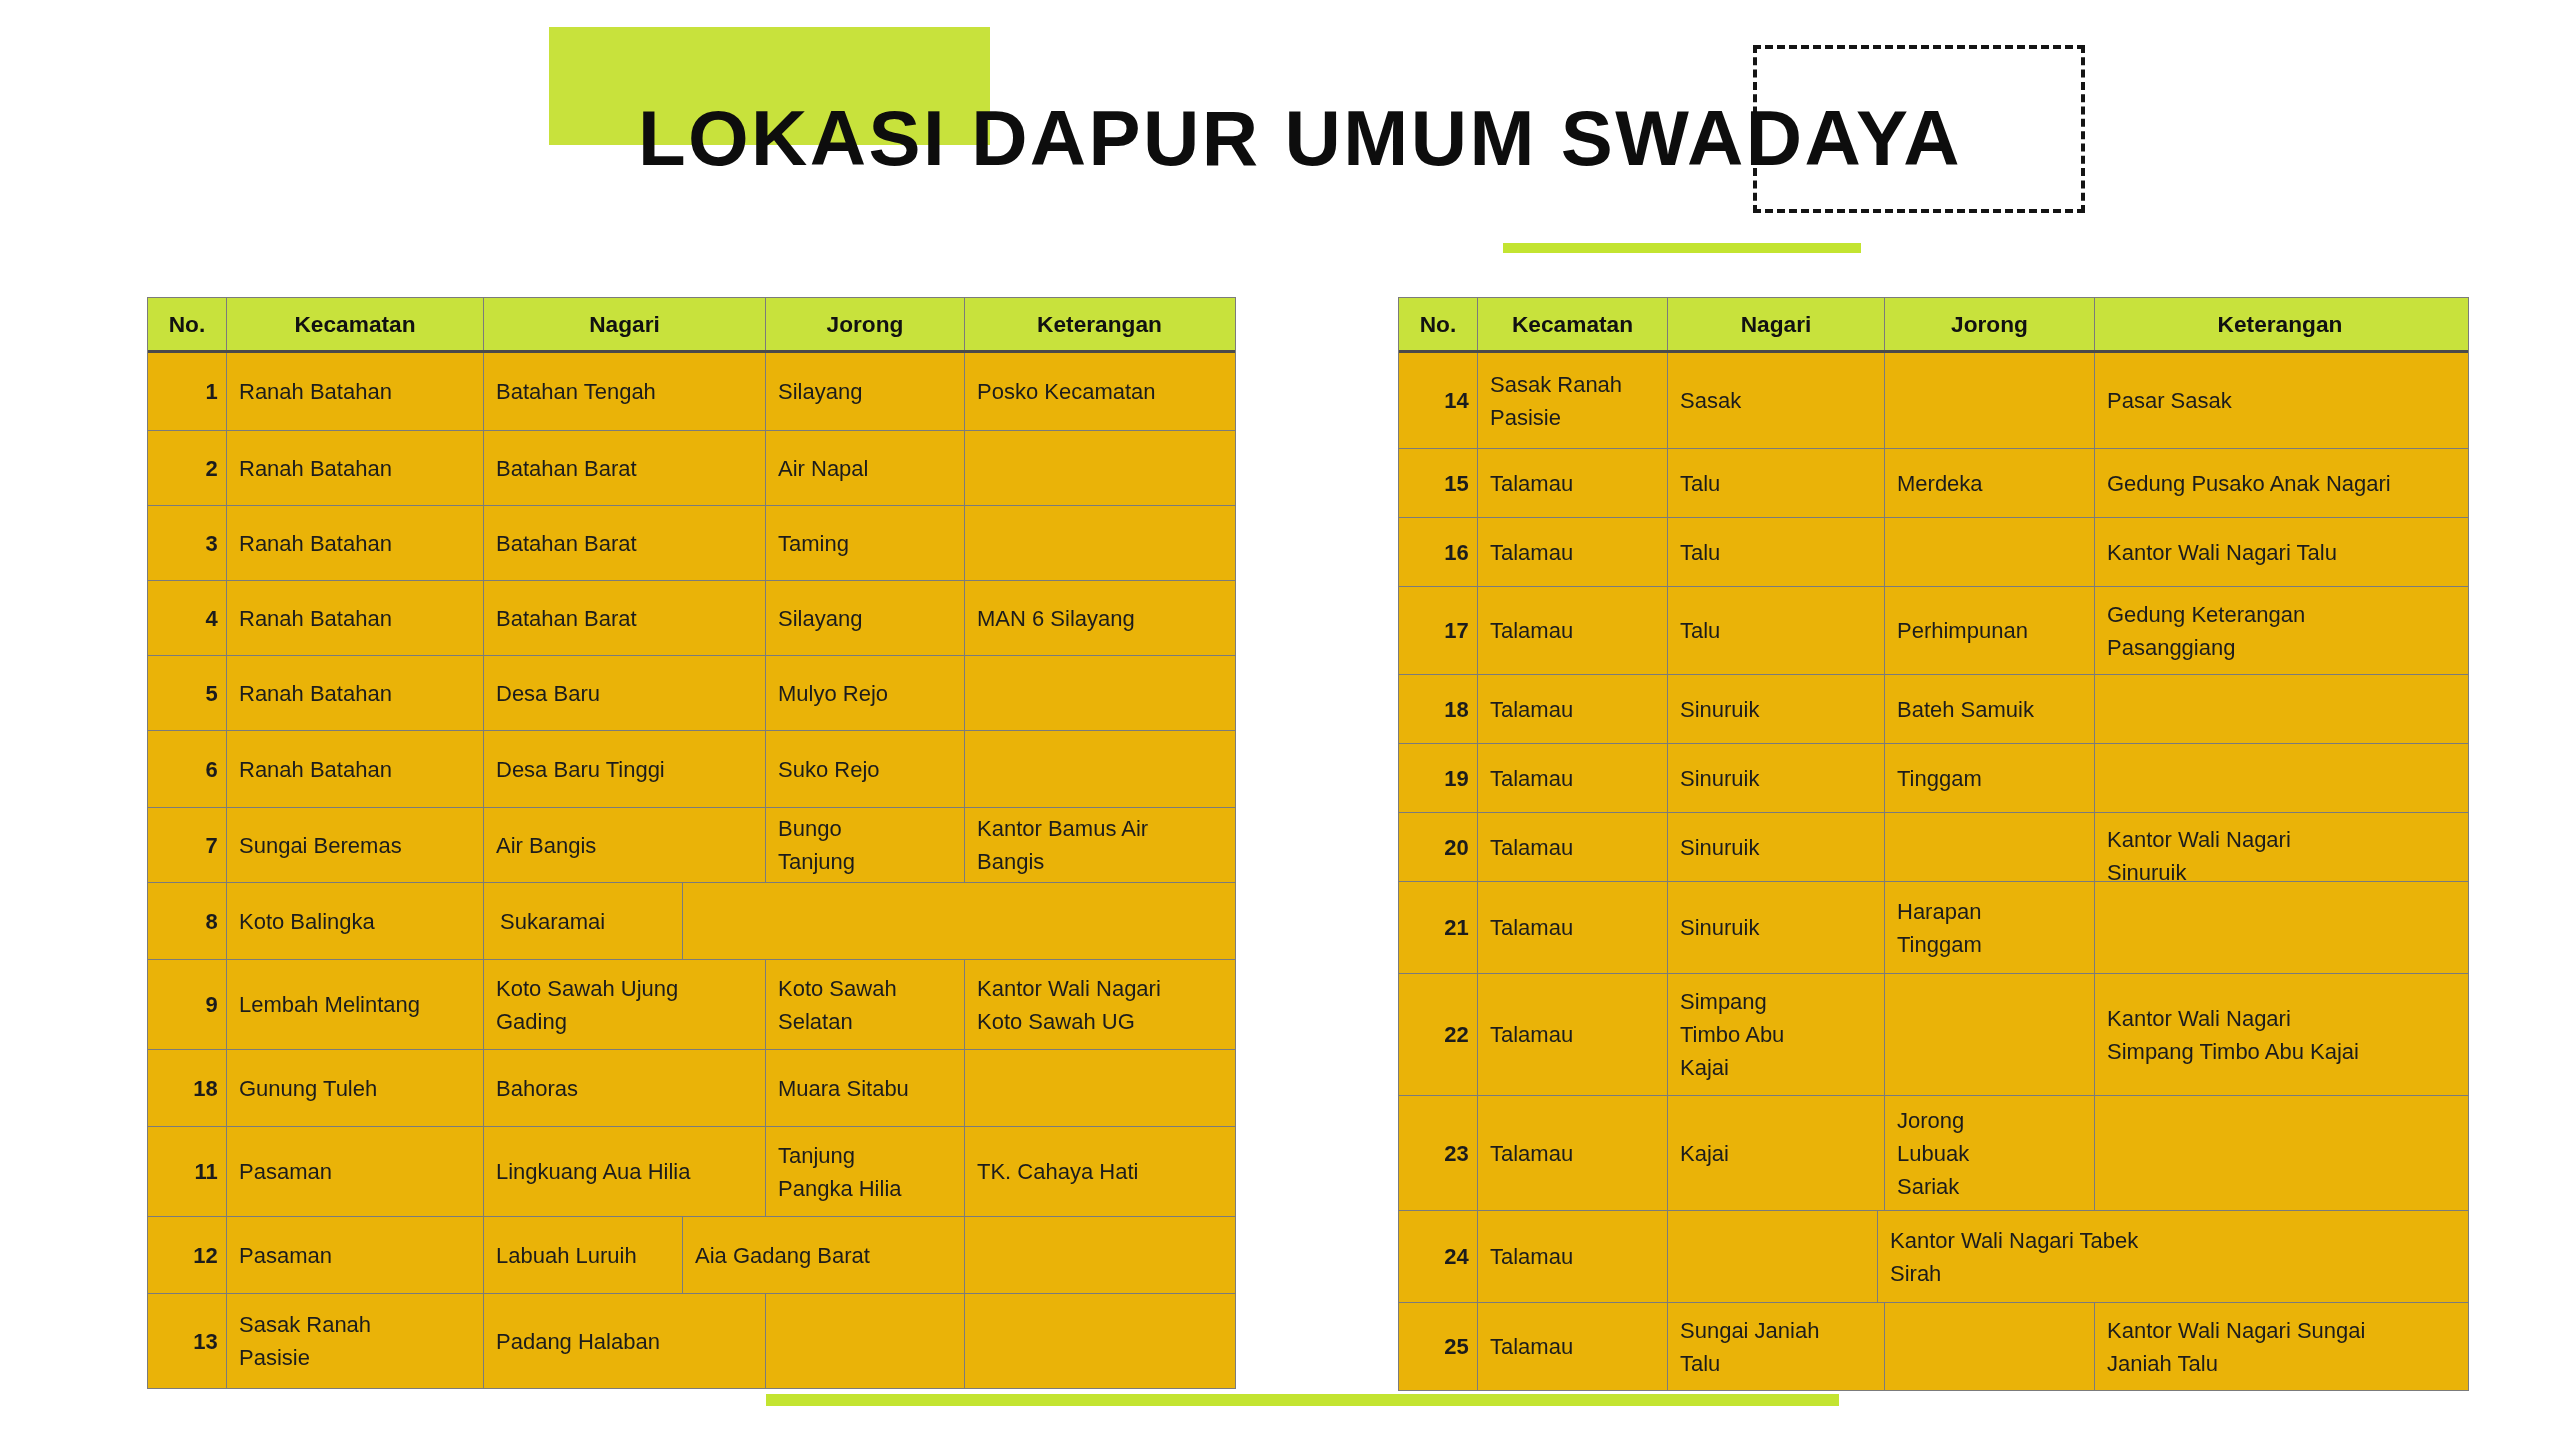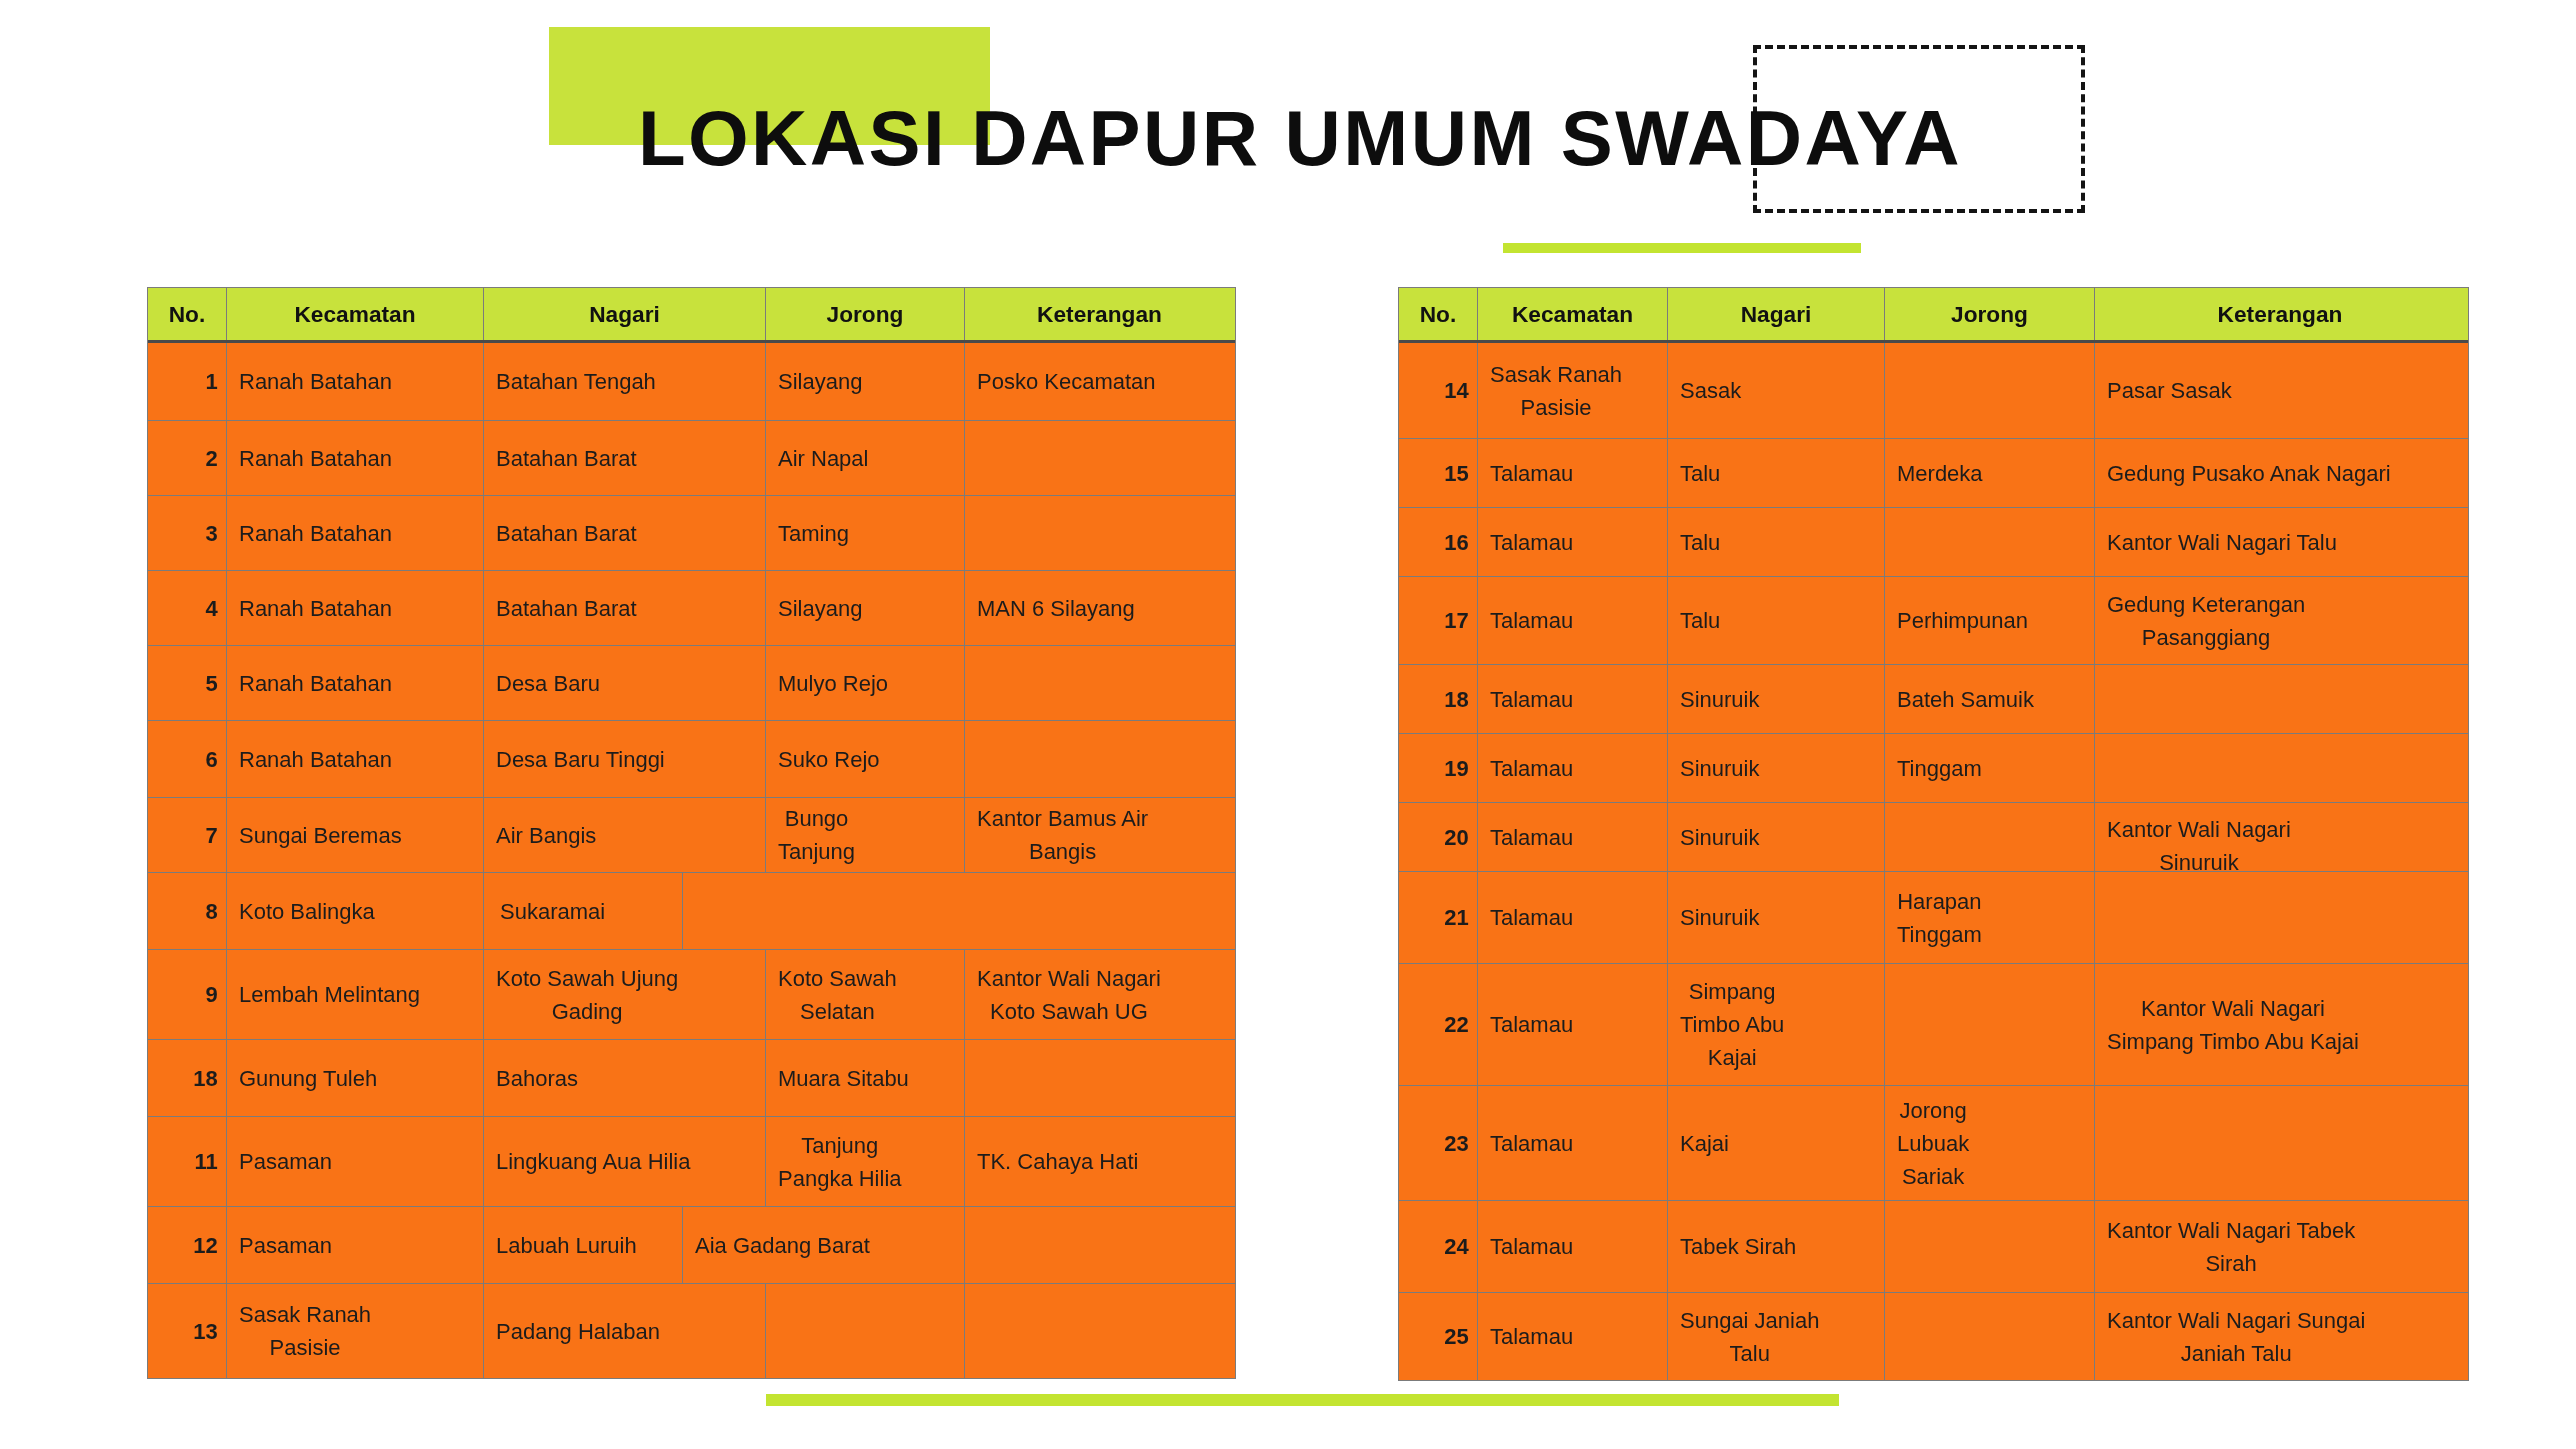--- a/index.html
+++ b/index.html
@@ -22,22 +22,22 @@
   }
   .title-underline {
     position:absolute; left:1503px; top:243px; width:358px; height:9.5px;
     background:var(--bar,#c3e431); z-index:2;
   }
   .bottom-bar {
     position:absolute; left:766px; top:1394px; width:1073px; height:12px;
     background:var(--bar,#c3e431); z-index:1;
   }
   .table {
-    position:absolute; top:287px; background:#f97316;
-    border:1.8px solid #7b7b7b; box-sizing:border-box; z-index:2;text-align:center;
+    position:absolute; top:297px; background:#eab308;
+    border:1.8px solid #7b7b7b; box-sizing:border-box; z-index:2;
   }
   #table-left  { left:147px;  width:1089px; }
   #table-right { left:1398px; width:1071px; }
   .trow { display:flex; box-sizing:border-box; width:100%; }
   .thead-row {
     height:55px; background:var(--accent,#c8e23c);
     border-bottom:3.6px solid #4a4a4a;
   }
   .tbody .trow + .trow { border-top:1.8px solid #7b7b7b; }
   .cell {
@@ -256,21 +256,20 @@
           <div class="cell col-1" style="width: 190px;">Talamau</div>
           <div class="cell col-2" style="width: 217px;">Kajai</div>
           <div class="cell col-3" style="width: 210px;">Jorong
 Lubuak
 Sariak</div>
           <div class="cell col-4" style="width: 371px;"></div>
         </div>
         <div class="trow" style="height: 92px;">
           <div class="cell col-0" style="width: 78px;">24</div>
           <div class="cell col-1" style="width: 190px;">Talamau</div>
-          <div class="cell col-2" style="width: 217px;">Tabek Sirah</div>
           <div class="cell col-3" style="width: 210px;"></div>
           <div class="cell col-4" style="width: 371px;">Kantor Wali Nagari Tabek
 Sirah</div>
         </div>
         <div class="trow" style="height: 88px;">
           <div class="cell col-0" style="width: 78px;">25</div>
           <div class="cell col-1" style="width: 190px;">Talamau</div>
           <div class="cell col-2" style="width: 217px;">Sungai Janiah
 Talu</div>
           <div class="cell col-3" style="width: 210px;"></div>

